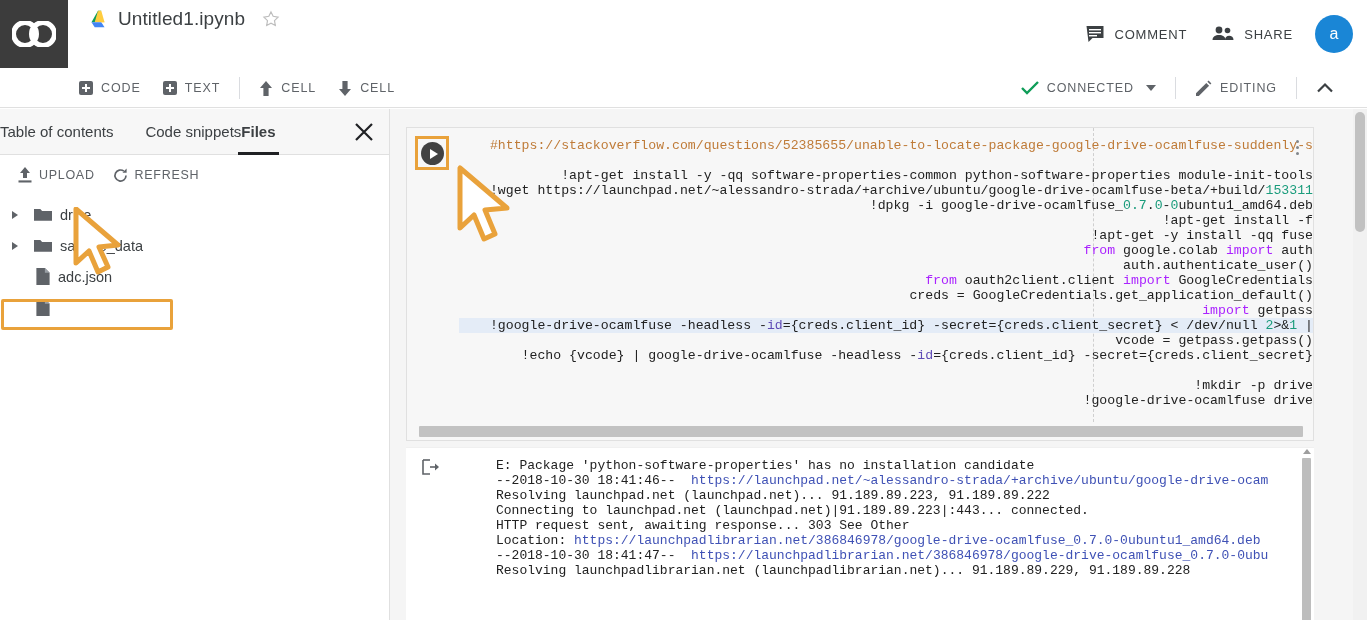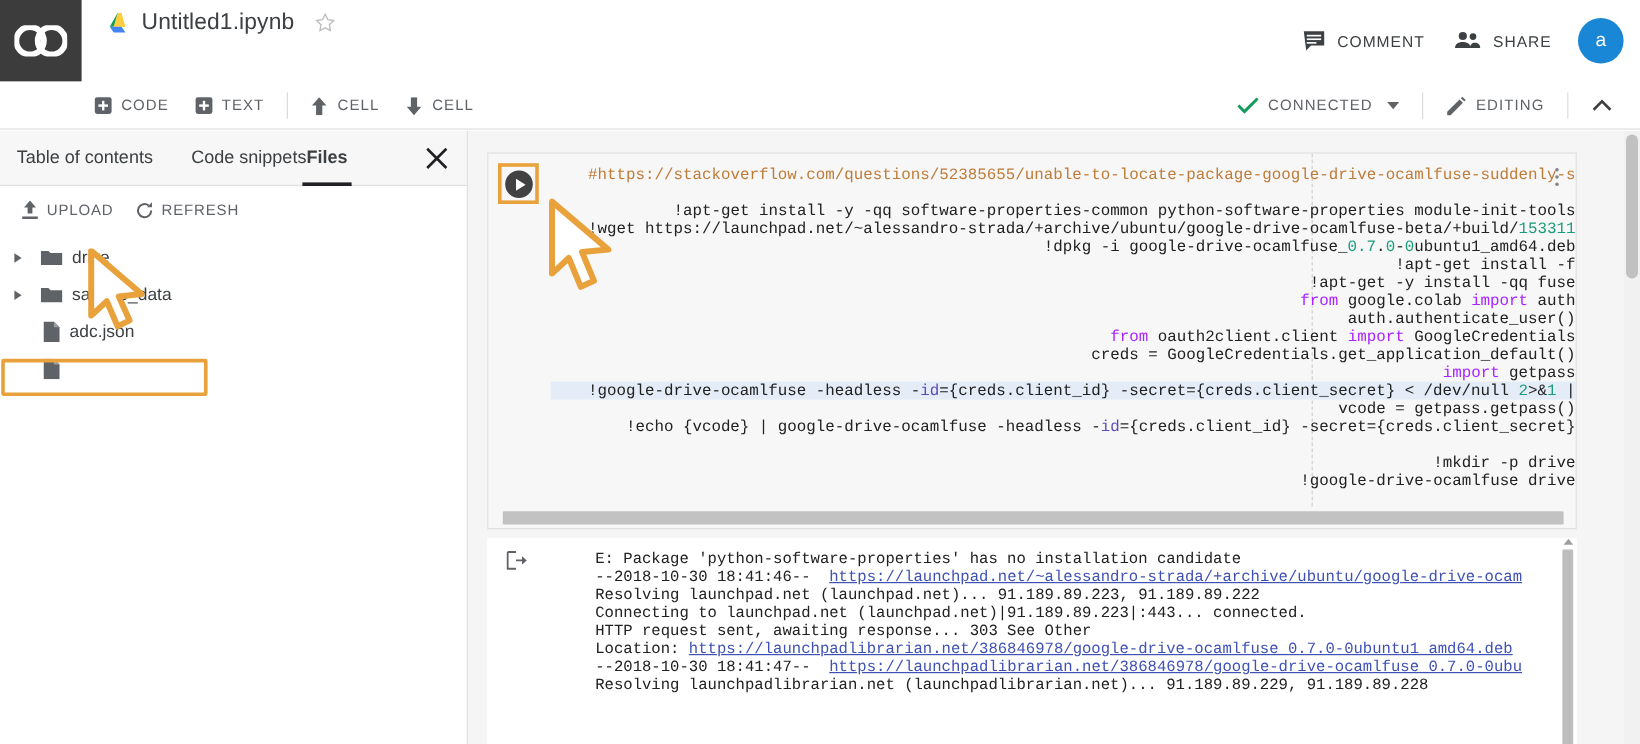--- a/index.html
+++ b/index.html
@@ -50,41 +50,41 @@
     width:14px; height:14px; background:#5f6368; border-radius:2px;
     position:relative; display:inline-block;
   }
   .sq-plus:before, .sq-plus:after {
     content:""; position:absolute; background:#fff;
   }
   .sq-plus:before { left:3px; top:6px; width:8px; height:2px; }
   .sq-plus:after  { left:6px; top:3px; width:2px; height:8px; }
   .tb-div { width:1px; height:22px; background:#dadce0; margin:0 8px; }
 
-  .tb-right { position:absolute; right:12px; top:0; height:40px; display:flex; align-items:center; }
+  .tb-right { position:absolute; right:22px; top:0; height:40px; display:flex; align-items:center; }
   .tb-right .lbl { font-size:12.5px; letter-spacing:.9px; }
   .connected-lbl { color:#3c4043; }
   .editing-lbl { color:#9aa0a6; }
   .caret-down {
     width:0;height:0;border-left:5px solid transparent;border-right:5px solid transparent;
     border-top:6px solid #5f6368; margin-left:4px;
   }
   .chev-up { width:18px; height:18px; }
 
   
   .leftpanel { position:absolute; left:0; top:109px; width:389px; height:511px; background:#fff; }
   .lp-tabs {
     position:relative; height:46px; background:#f7f7f7; border-bottom:1px solid #e0e0e0;
     display:flex; align-items:center;
   }
   .lp-tab {
     font-size:15px; color:#3c4043; padding:0 0; cursor:pointer; position:relative; height:46px;
     display:flex; align-items:center;
   }
-  .lp-tab.t1 { margin-left:14px; }
+  .lp-tab.t1 { }
   .lp-tab.t2 { margin-left:32px; }
   .lp-tab.t3 { font-weight:bold; }
   .lp-tab.active:after {
     content:""; position:absolute; left:-3px; right:-3px; bottom:0; height:3px; background:#202124;
   }
   .lp-close { position:absolute; right:14px; top:12px; width:22px; height:22px; cursor:pointer; }
 
   .lp-actions { display:flex; align-items:center; height:40px; padding-left:12px; gap:6px; }
   .lp-action { display:flex; align-items:center; gap:7px; padding:4px 6px; cursor:pointer; }
   .lp-action .lbl { font-size:12.5px; color:#5f6368; letter-spacing:.7px; }
@@ -164,21 +164,21 @@
   .output-area {
     position:relative; margin-top:6px; background:#fff; height:200px; overflow:hidden;
     border-top:1px solid #f0f0f0;
   }
   .out-ic { position:absolute; left:16px; top:10px; width:18px; height:18px; }
   .out-lines {
     position:absolute; left:50px; top:8px; right:18px;
     font-family:"Liberation Mono","DejaVu Sans Mono",monospace;
     font-size:13px; line-height:20px; color:#212121; white-space:pre;margin-left:40px;
   }
-  .lnk { color:#3f51b5; text-decoration:underline; }
+  .lnk { color:#3f51b5; }
   .out-scroll {
     position:absolute; right:3px; top:10px; width:9px; height:178px; background:#bdbdbd; border-radius:1px;
   }
   .out-scroll-up {
     position:absolute; right:3px; top:1px; width:0;height:0;
     border-left:4px solid transparent;border-right:4px solid transparent;border-bottom:5px solid #9e9e9e;
   }
 
   
   .rgutter { position:absolute; left:1353px; top:109px; width:14px; height:511px; background:#f1f1f1; }

